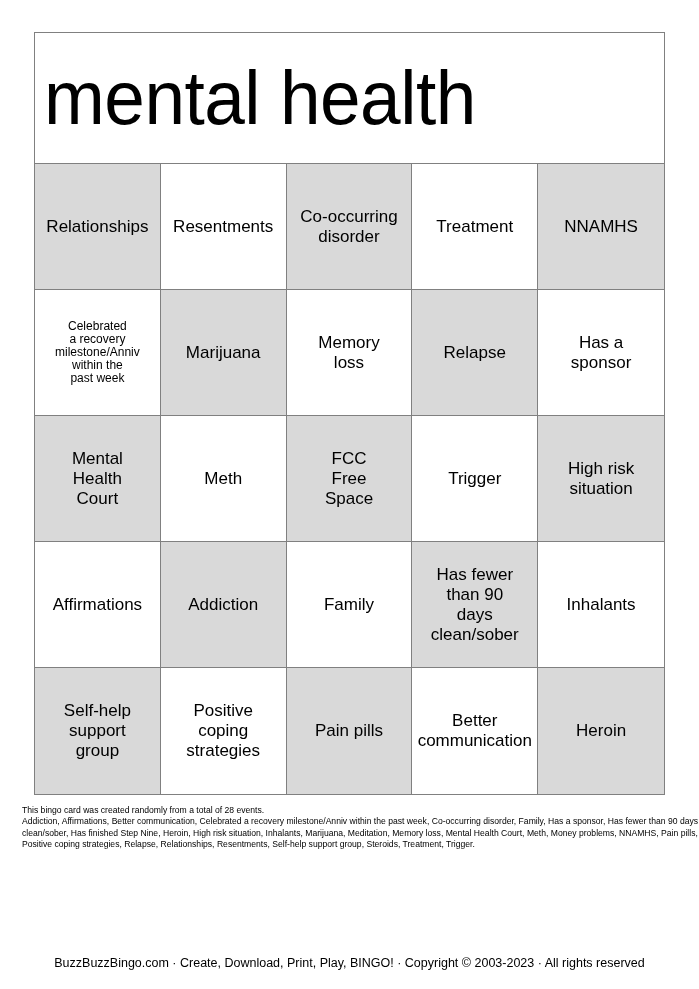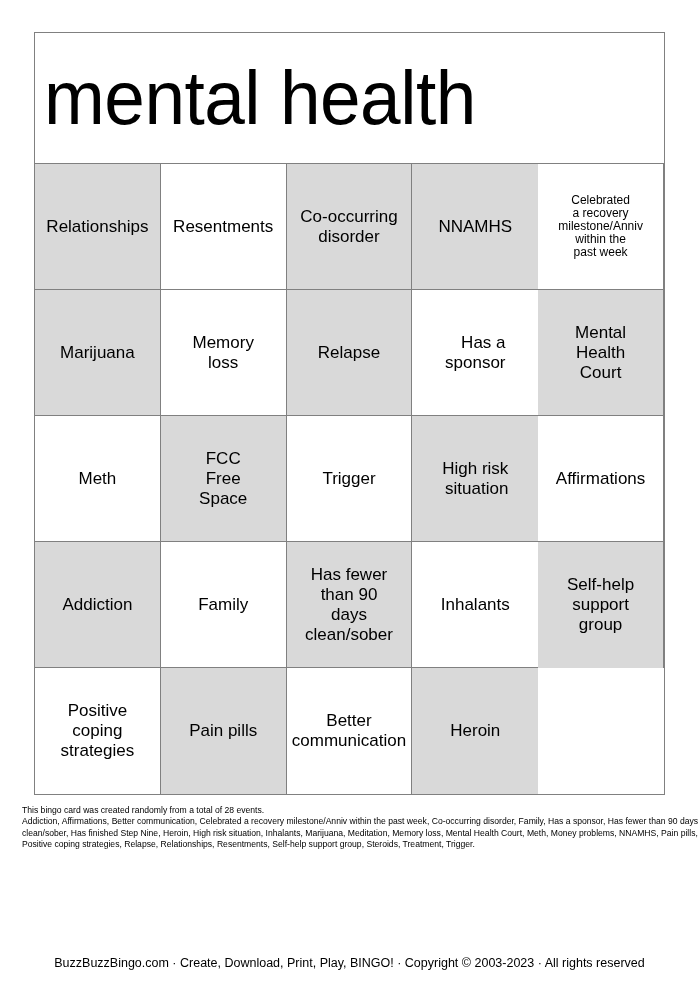--- a/index.html
+++ b/index.html
@@ -59,21 +59,21 @@
     border-bottom: 1px solid #808080;
     display: flex;
     align-items: center;
     justify-content: center;
     text-align: center;
     padding: 4px 6px;
     overflow: hidden;
     background: #ffffff;
   }
   .cell.shaded { background: #d9d9d9; }
-  .cell.col-last { border-right: none; text-align: right; }
+  .cell.col-last { border-right: none; }
   .cell.row-last { border-bottom: none; }
 
   .cell-text {
     font-size: 17px;
     line-height: 20px;
     font-weight: 400;
     white-space: pre-line;
   }
   .cell-text.small {
     font-size: 12px;
@@ -118,20 +118,23 @@
       <div class="cell shaded">
         <span class="cell-text">Relationships</span>
       </div>
       <div class="cell">
         <span class="cell-text">Resentments</span>
       </div>
       <div class="cell shaded">
         <span class="cell-text">Co-occurring
 disorder</span>
       </div>
+      <div class="cell">
+        <span class="cell-text">Treatment</span>
+      </div>
       <div class="cell shaded col-last">
         <span class="cell-text">NNAMHS</span>
       </div>
       <div class="cell">
         <span class="cell-text small">Celebrated
 a recovery
 milestone/Anniv
 within the
 past week</span>
       </div>

